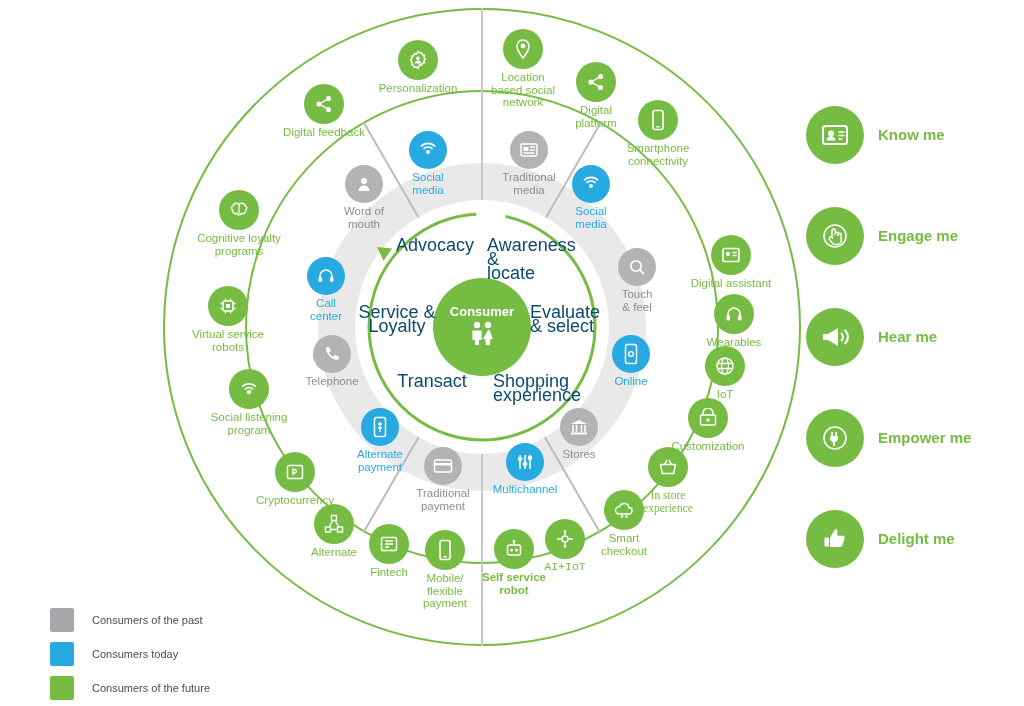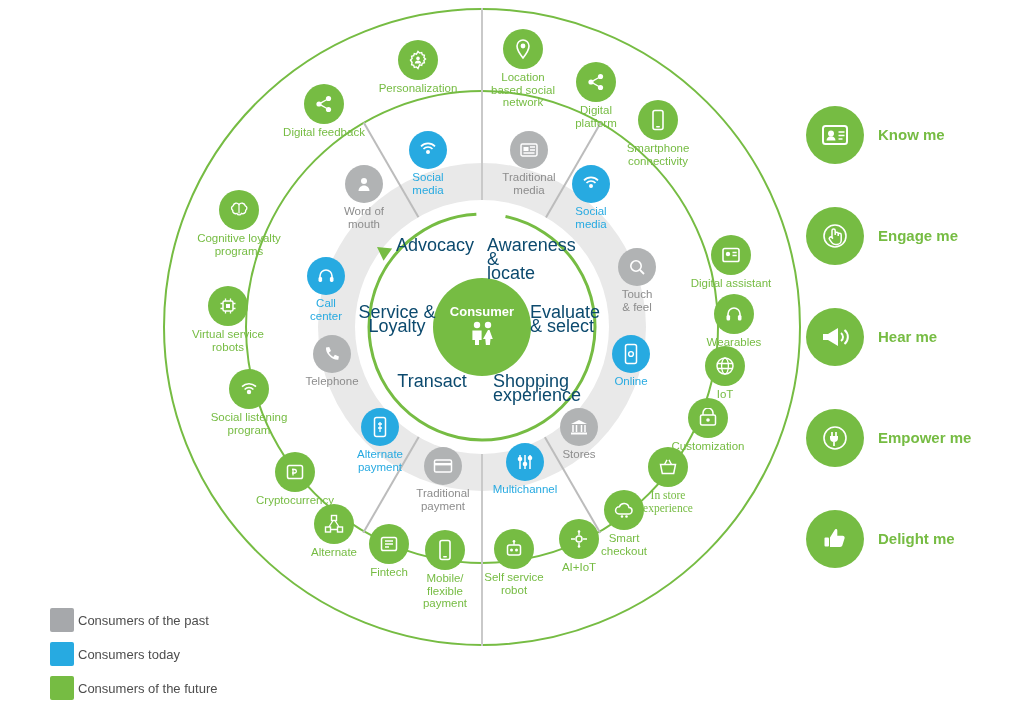--- a/index.html
+++ b/index.html
@@ -79,21 +79,21 @@
     display:flex;align-items:center;justify-content:center;flex:0 0 auto;
   }
   .rlabel{
     margin-left:14px;color:#76bc43;font-size:15px;font-weight:bold;
   }
 
   
   #legend{position:absolute;left:50px;top:608px;}
   .lrow{display:flex;align-items:center;margin-bottom:10px;}
   .lsw{width:24px;height:24px;flex:0 0 auto;border-radius:2px;}
-  .ltxt{margin-left:4px;font-size:13px;color:#4d4d4d;}
+  .ltxt{margin-left:18px;font-size:11px;color:#4d4d4d;}
 </style>
 </head>
 <body>
 
 <div id="stage">
 
   <div class="ring" id="outer-ring"></div>
   <div class="ring" id="mid-ring"></div>
   <div class="ring" id="grey-disc"></div>
 
@@ -365,33 +365,33 @@
       <svg width="22" height="18" viewBox="0 0 22 18">
           <path d="M6 13a3.6 3.6 0 01.4-7.2A5 5 0 0116 6.6 3.2 3.2 0 0115.6 13z" stroke="#fff" stroke-width="1.5" fill="none"></path>
           <circle cx="9" cy="15.5" r="1.3" fill="#fff"></circle>
           <circle cx="13.5" cy="15.5" r="1.3" fill="#fff"></circle>
         </svg>
     </div>
     <div class="lbl">Smart
 checkout</div>
   </div>
 
-  <div class="item green" style="left:548px;top:519px;width:62px;">
+  <div class="item green" style="left:534px;top:519px;width:62px;font-family:Liberation Mono, monospace;">
     <div class="ic" style="width:40px;height:40px;">
       <svg width="20" height="20" viewBox="0 0 20 20">
           <circle cx="10" cy="10" r="3" stroke="#fff" stroke-width="1.5" fill="none"></circle>
           <path d="M10 2v4M10 14v4M2 10h4M14 10h4" stroke="#fff" stroke-width="1.4"></path>
           <circle cx="10" cy="2.5" r="1.3" fill="#fff"></circle>
           <circle cx="10" cy="17.5" r="1.3" fill="#fff"></circle>
         </svg>
     </div>
     <div class="lbl">AI+IoT</div>
   </div>
 
-  <div class="item green" style="left:468px;top:529px;width:92px;">
+  <div class="item green" style="left:468px;top:529px;width:92px;font-weight:bold;">
     <div class="ic" style="width:40px;height:40px;">
       <svg width="20" height="20" viewBox="0 0 20 20">
           <rect x="3.5" y="6" width="13" height="10" rx="2" stroke="#fff" stroke-width="1.5" fill="none"></rect>
           <circle cx="7.5" cy="11" r="1.5" fill="#fff"></circle>
           <circle cx="12.5" cy="11" r="1.5" fill="#fff"></circle>
           <path d="M10 2.5v3.2" stroke="#fff" stroke-width="1.4"></path>
           <circle cx="10" cy="2.2" r="1.3" fill="#fff"></circle>
         </svg>
     </div>
     <div class="lbl">Self service

